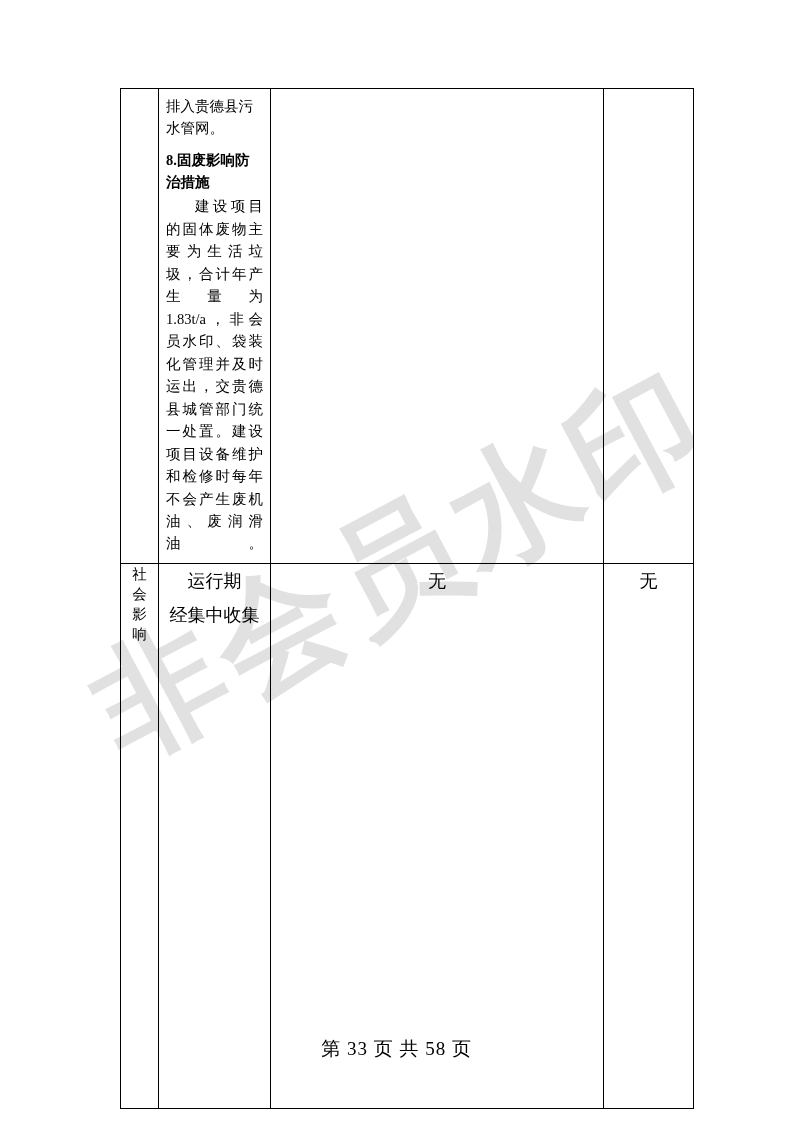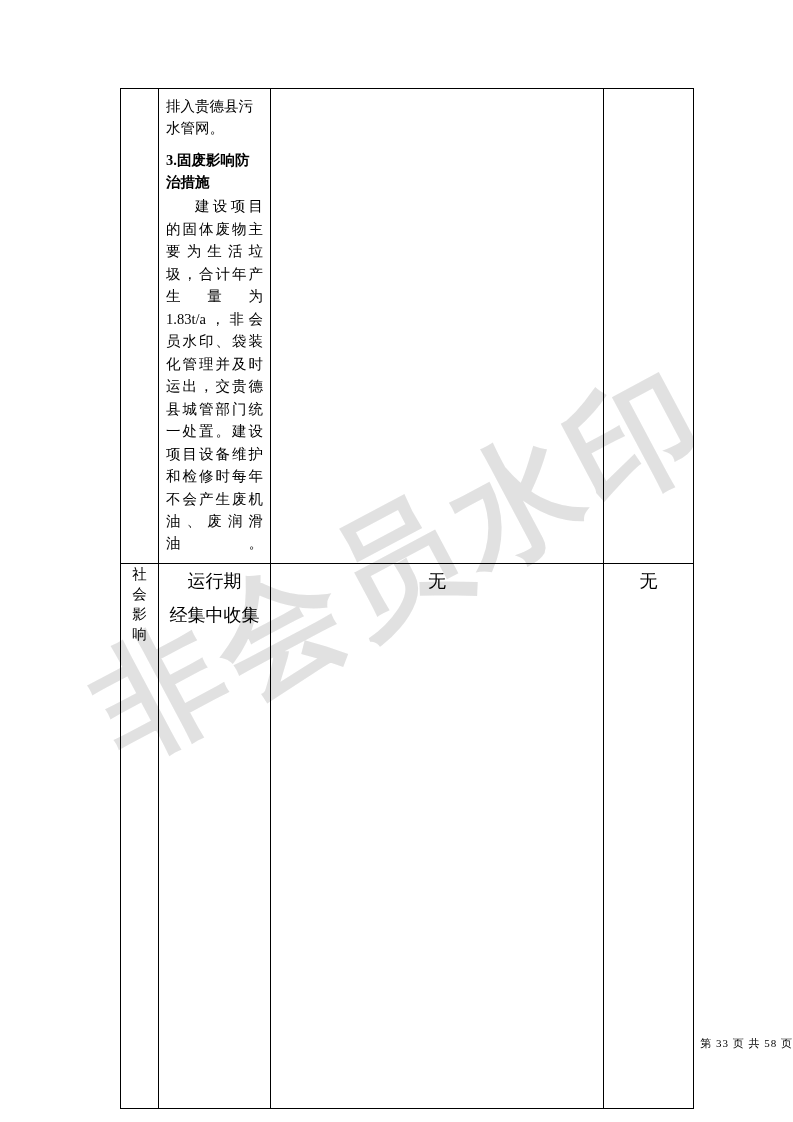--- a/index.html
+++ b/index.html
@@ -116,22 +116,22 @@
   .center-mid .ln { display: block; }
 
   .cell-empty { }
 
   
   .footer {
     position: absolute;
     left: 0;
     top: 1036px;
     width: 793px;
-    text-align: right;
-    font-size: 11px;
+    text-align: center;
+    font-size: 19px;
     font-family: "Liberation Serif", "DejaVu Serif", serif;
     letter-spacing: 1px;
     z-index: 10;
   }
 </style>
 </head>
 <body>
 
 <div class="page">
 
@@ -146,21 +146,21 @@
       <col class="col-main">
       <col class="col-last">
     </colgroup>
     <tbody>
       <tr>
         <td class="cell-empty"></td>
         <td>
           <div class="cell-pad">
             <p class="p-plain">排入贵德县污</p>
             <p class="p-plain">水管网。</p>
-            <p class="bold-head">3.固废影响防治措施</p>
+            <p class="bold-head">8.固废影响防治措施</p>
             <p class="p-ind">建设项目的固体废物主要为生活垃圾，合计年产生量为1.83t/a，非会员水印、袋装化管理并及时运出，交贵德县城管部门统一处置。建设项目设备维护和检修时每年不会产生废机油、废润滑油。</p>
           </div>
         </td>
         <td class="cell-empty"></td>
         <td class="cell-empty"></td>
       </tr>
       <tr style="height:545px;">
         <td class="vtext">
           <span class="vline">社</span>
           <span class="vline">会</span>

